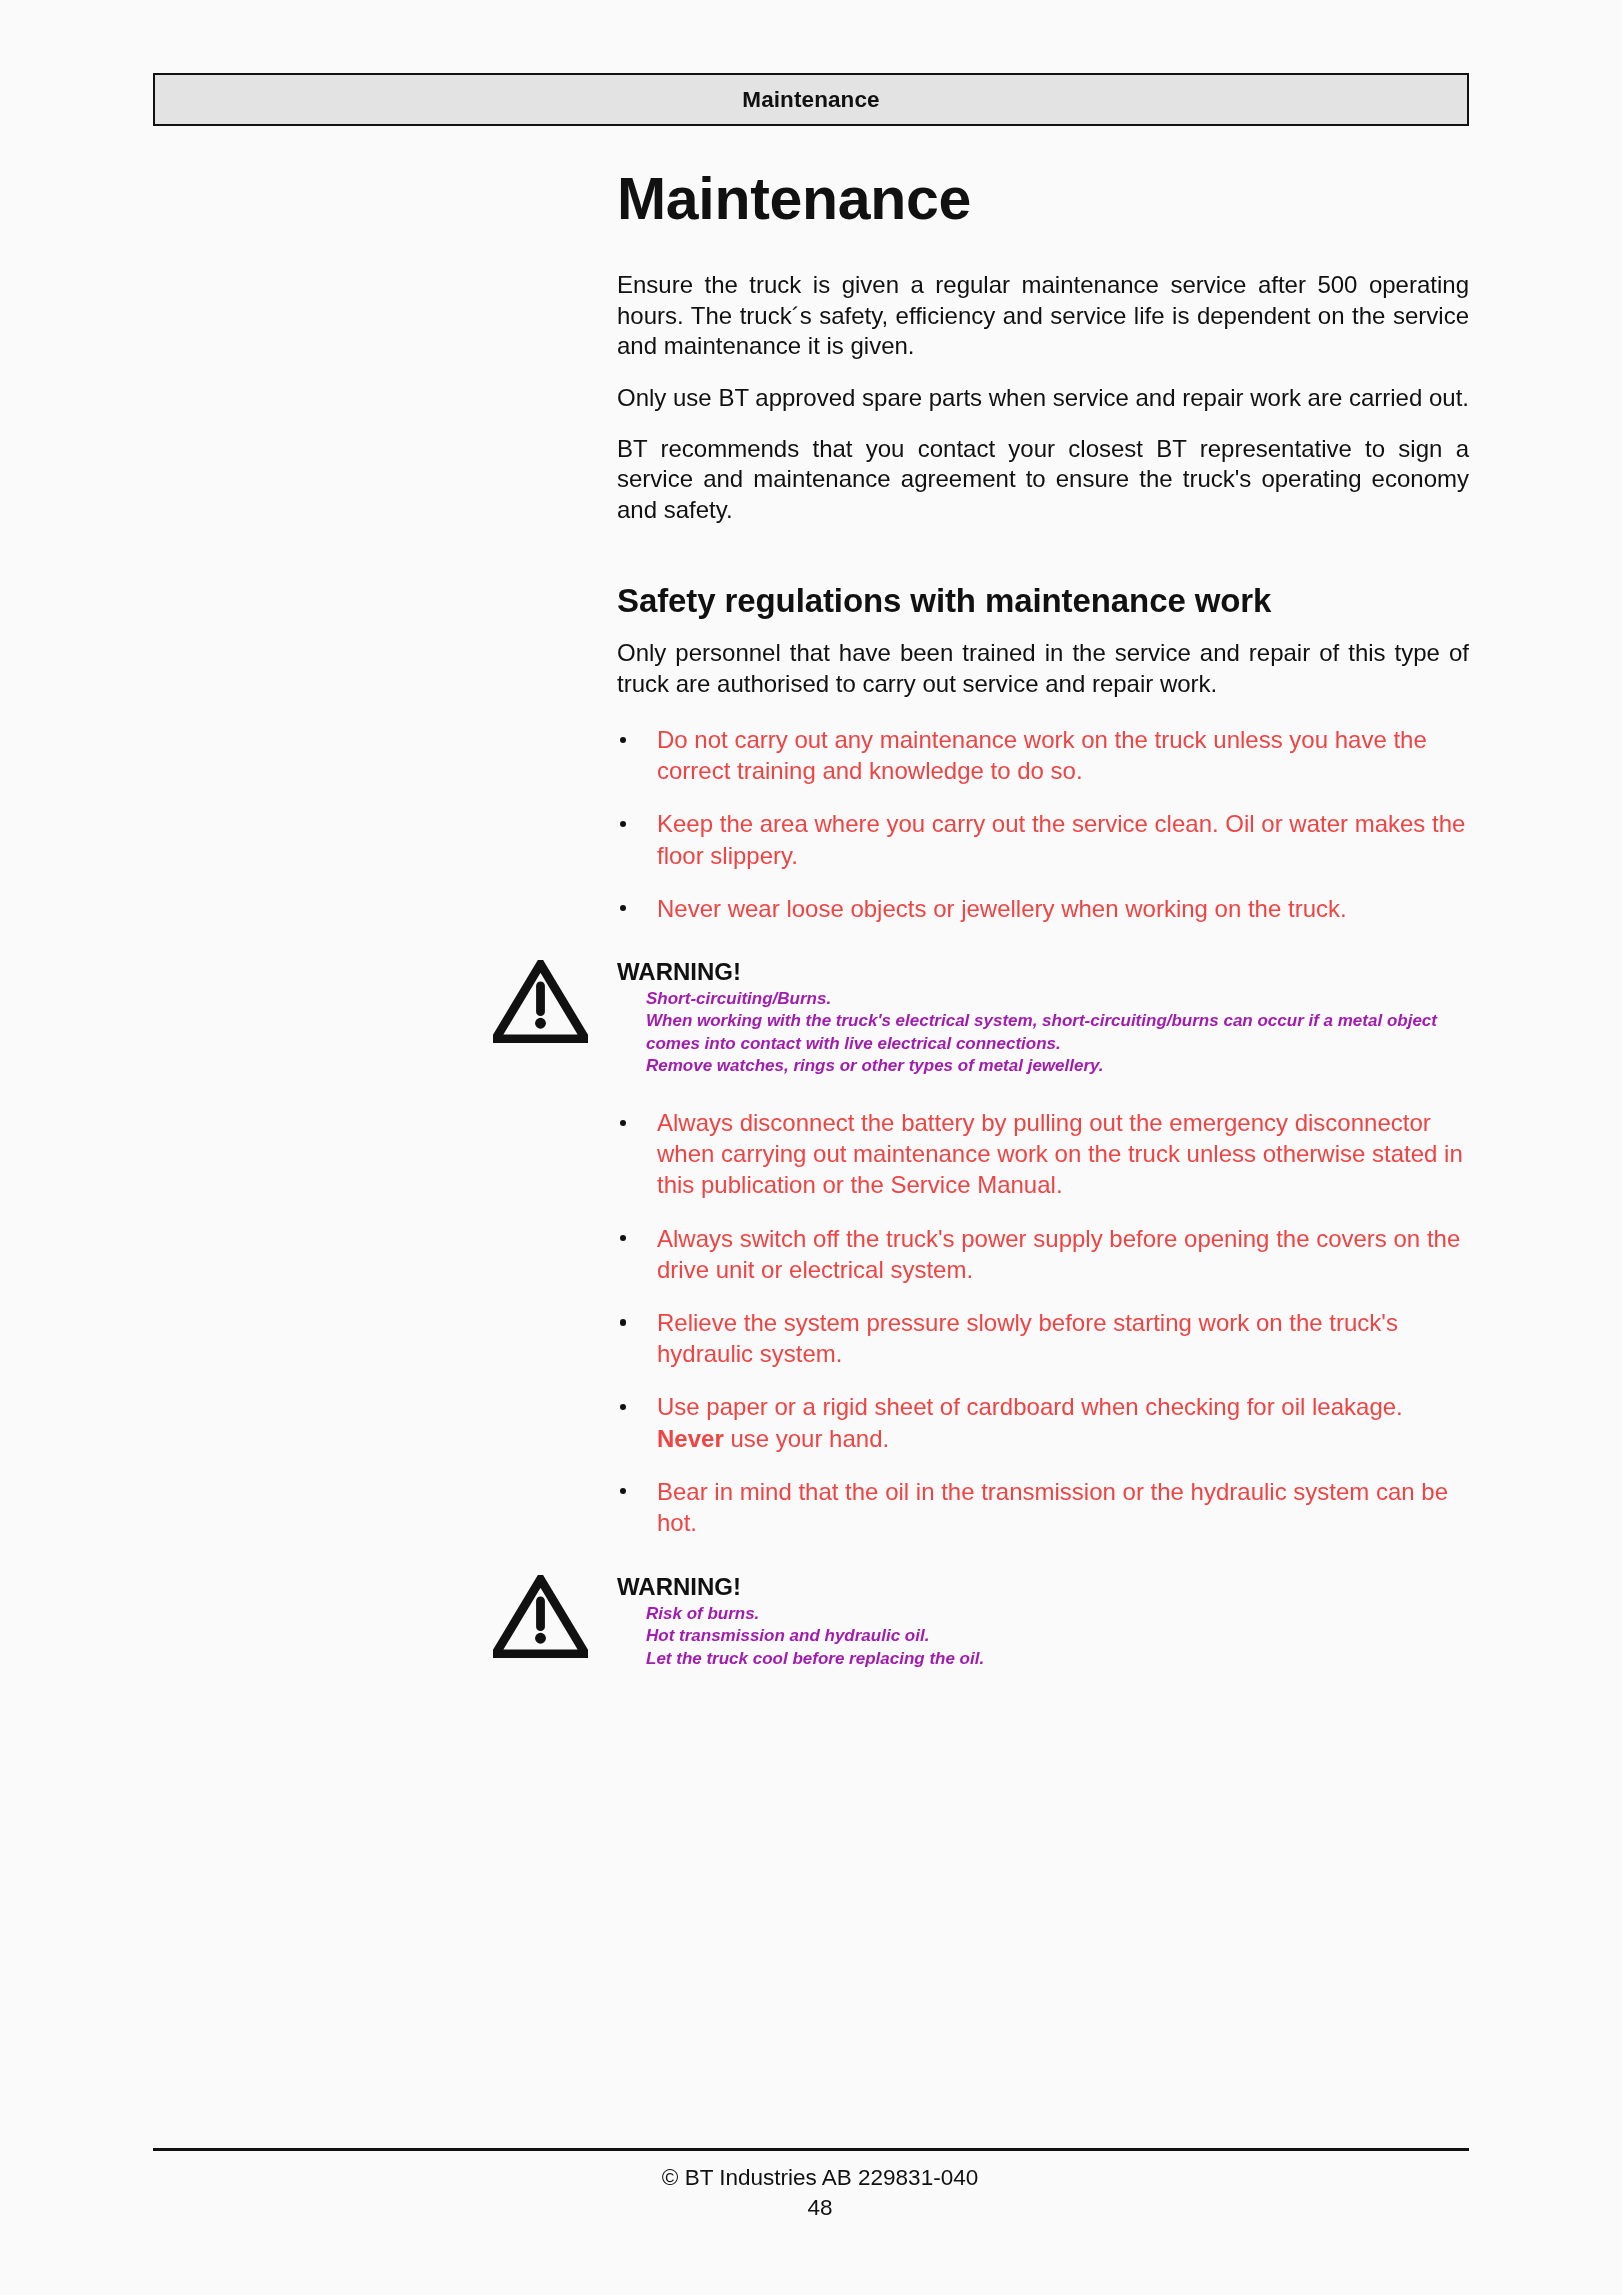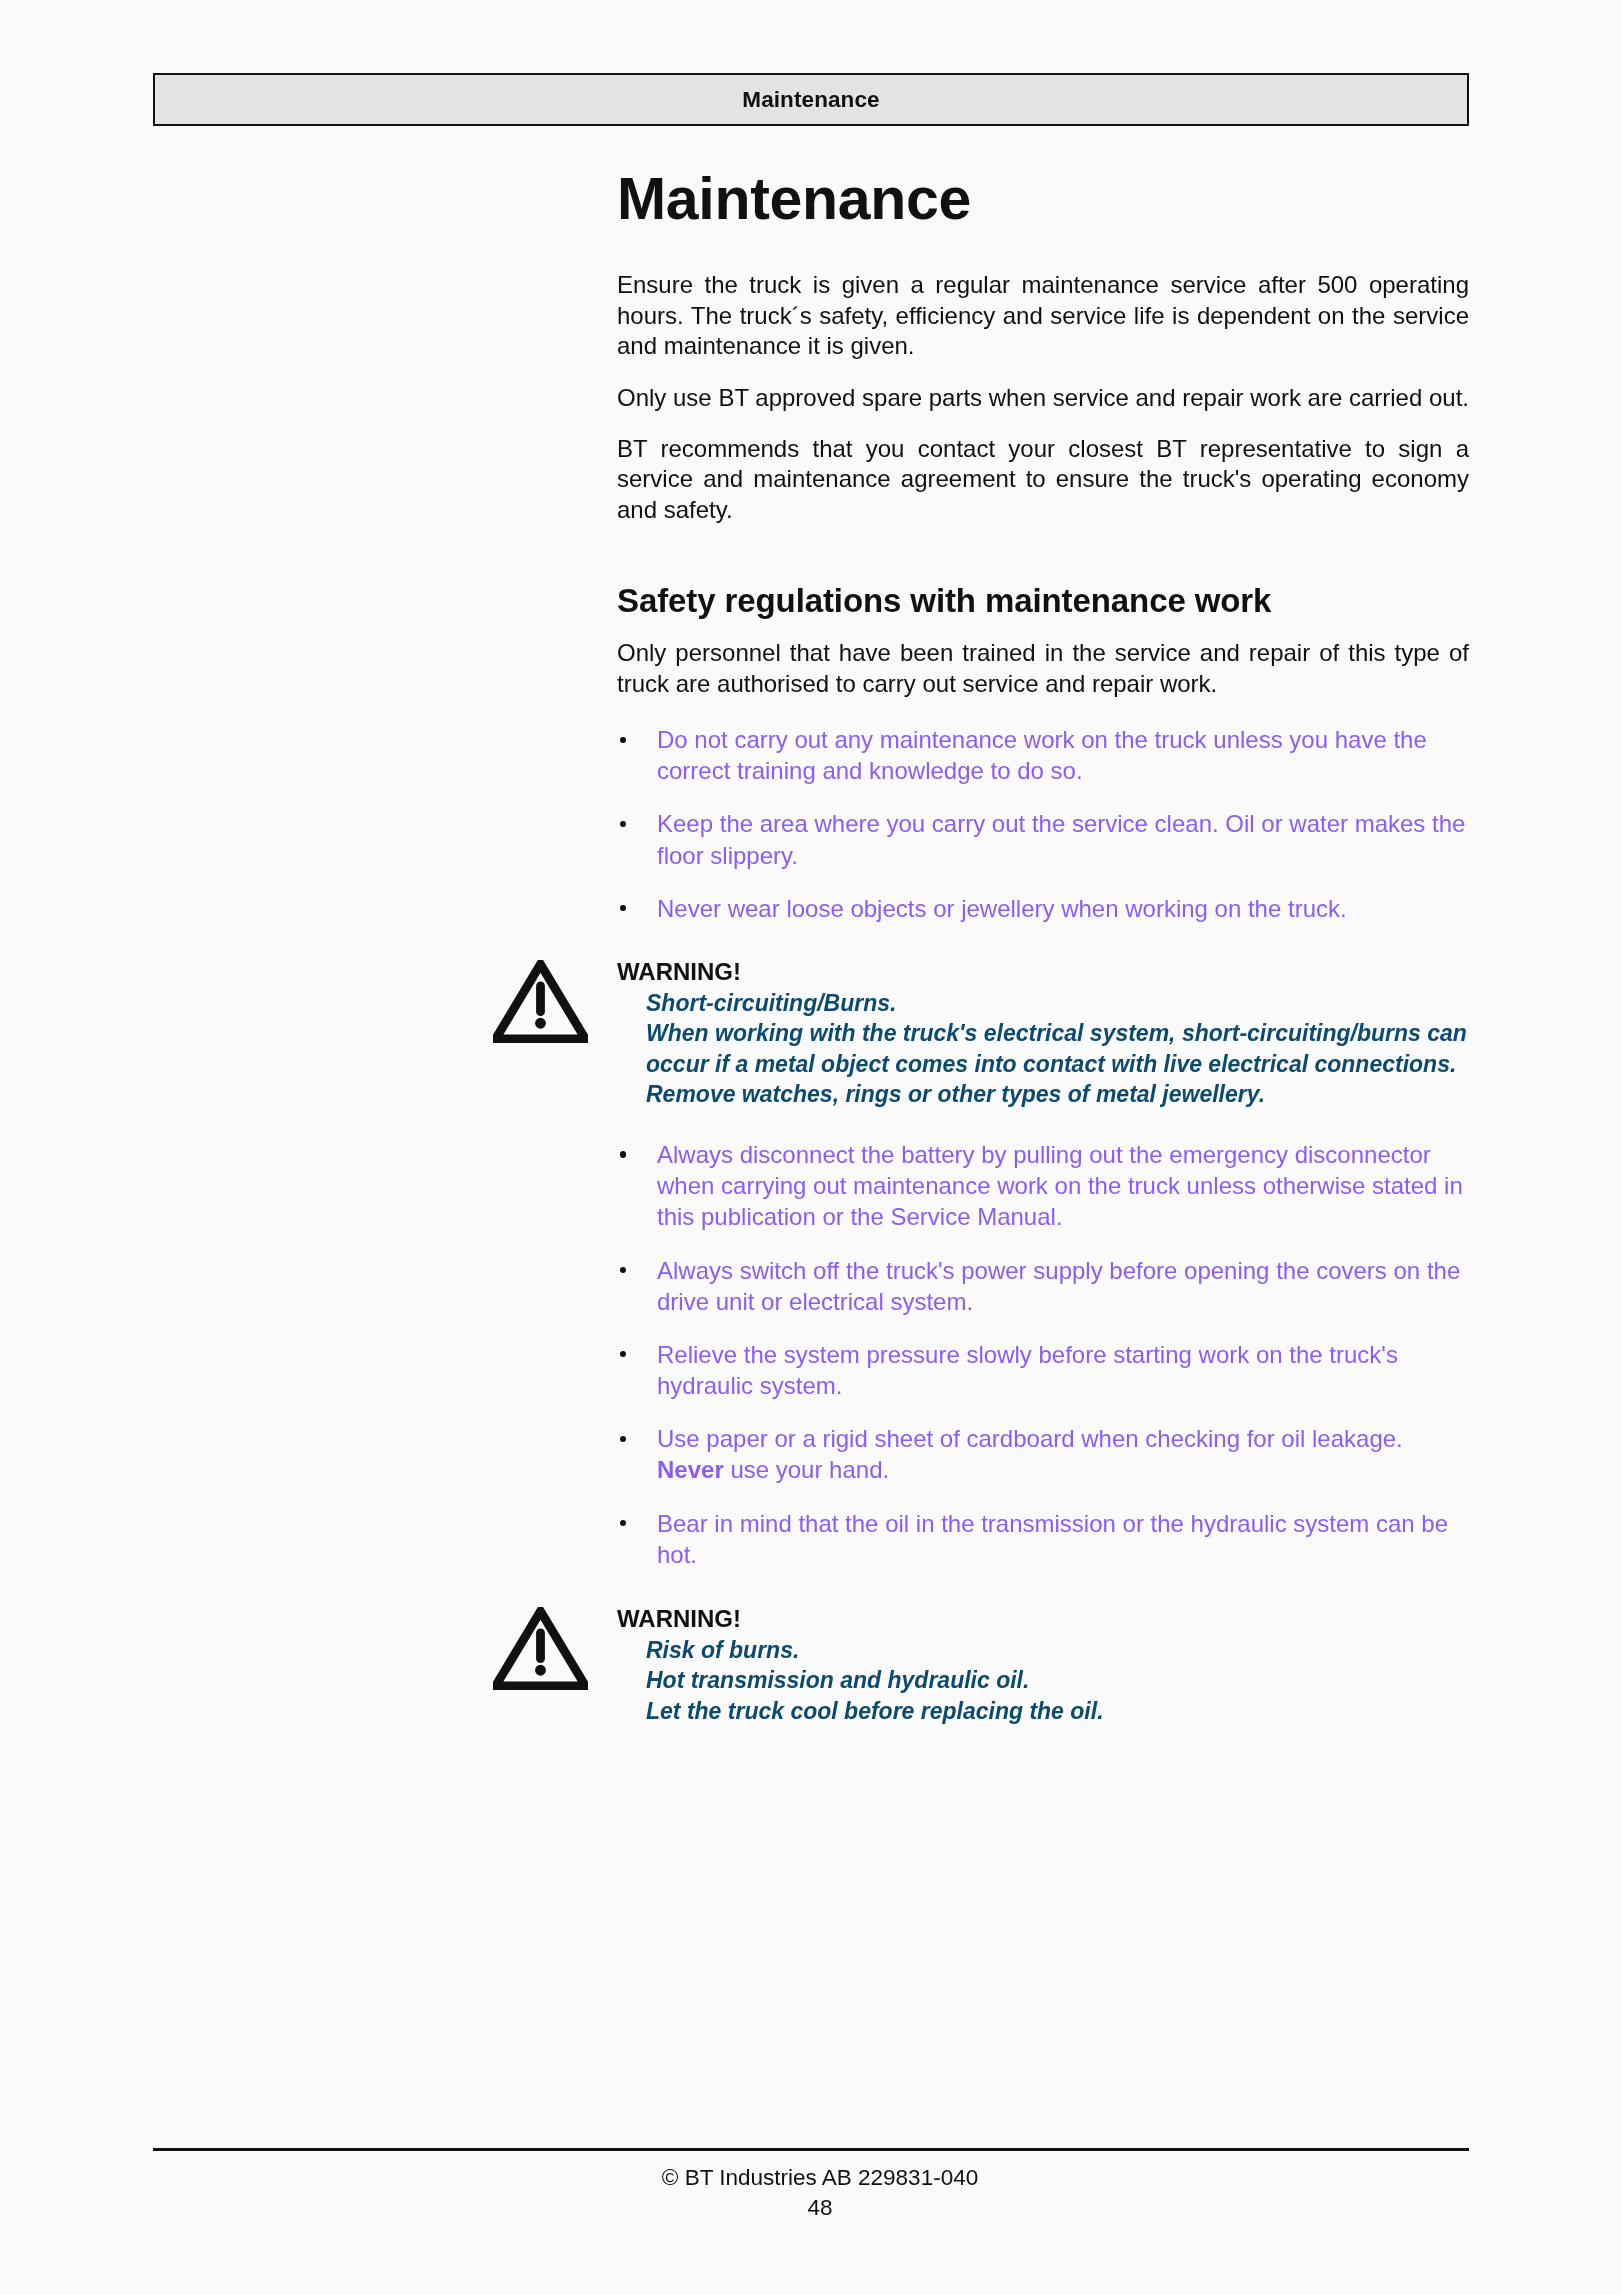--- a/index.html
+++ b/index.html
@@ -86,21 +86,21 @@
     margin: 0;
     padding: 0;
   }
   ul.bullets > li {
     position: relative;
     padding-left: 40px;
     margin: 0 0 22px 0;
     font-size: 24px;
     line-height: 1.3;
     text-align: left;
-    color: #8b5cf6;
+    color: #ef4444;
   }
   ul.bullets > li:last-child { margin-bottom: 0; }
   ul.bullets > li .bullet-dot {
     position: absolute;
     left: 2.7px;
     top: 0.52em;
     width: 6.1px;
     height: 6.1px;
     background: #111111;
     border-radius: 50%;
@@ -127,25 +127,25 @@
     font-size: 24px;
     font-weight: bold;
     line-height: 1.22;
     color: #111111;
     margin: 0 0 1.4px 0;
   }
   .warning-lines {
     padding-left: 29px;
   }
   .warning-line {
-    font-size: 23px;
+    font-size: 17px;
     font-weight: bold;
     font-style: italic;
     line-height: 1.33;
-    color: #0c4a6e;
+    color: #a21caf;
   }
 
   
   .footer-rule {
     position: absolute;
     left: 153px;
     top: 2148px;
     width: 1316px;
     height: 2.7px;
     background: #111111;

